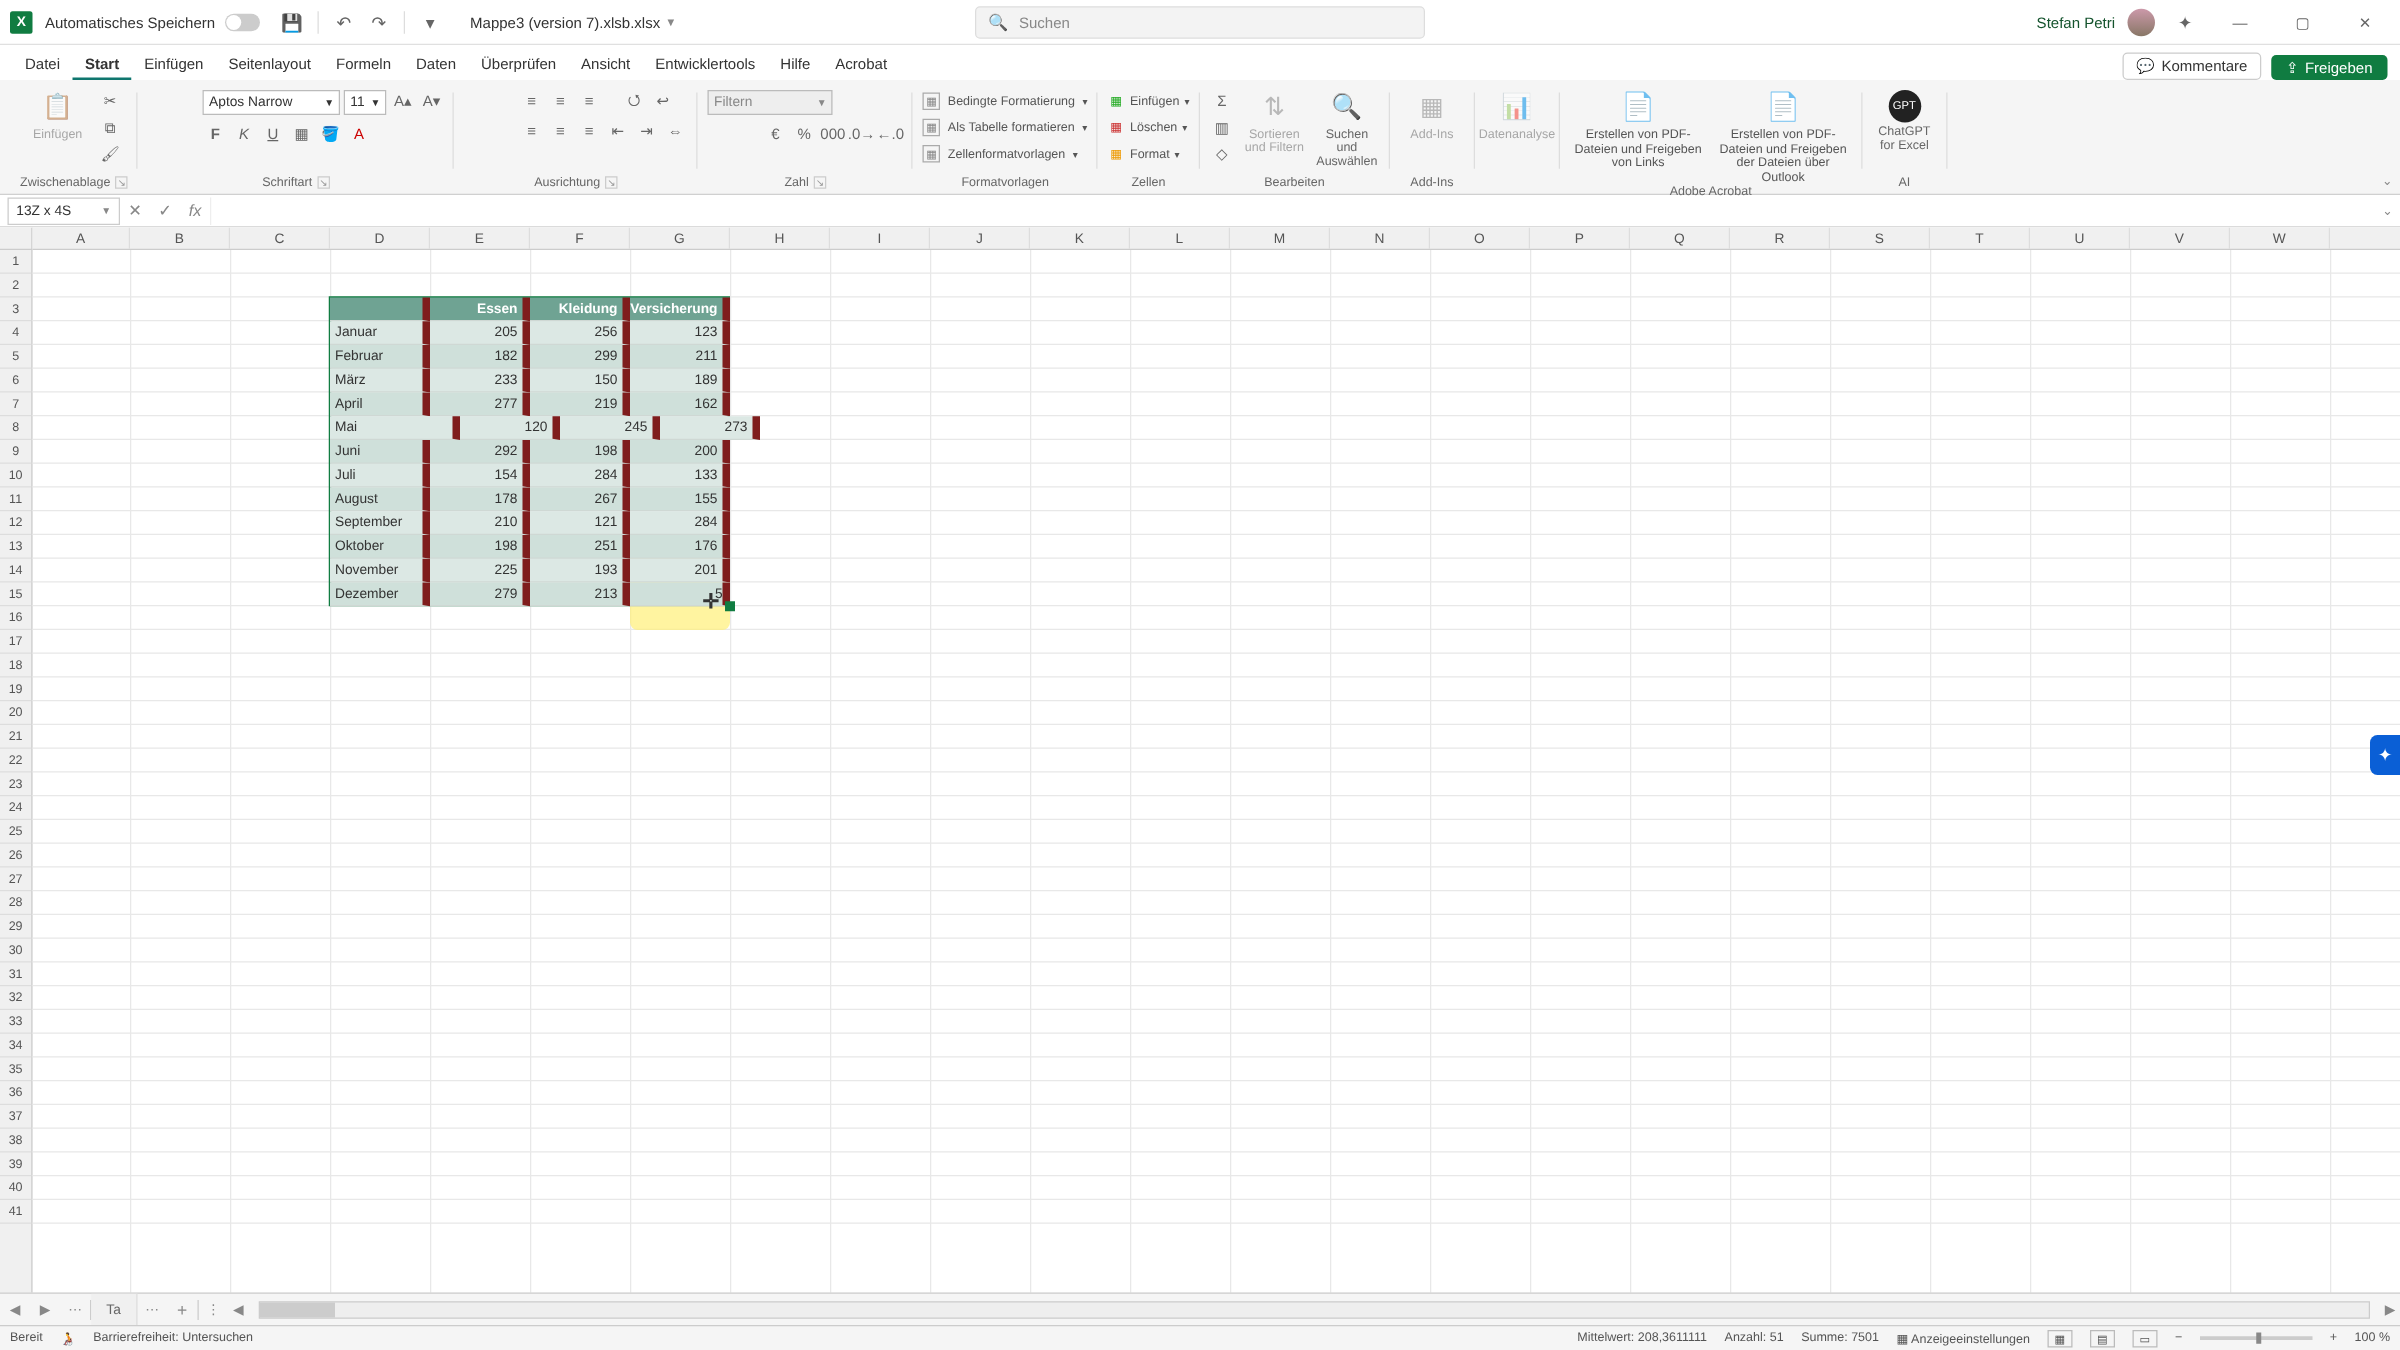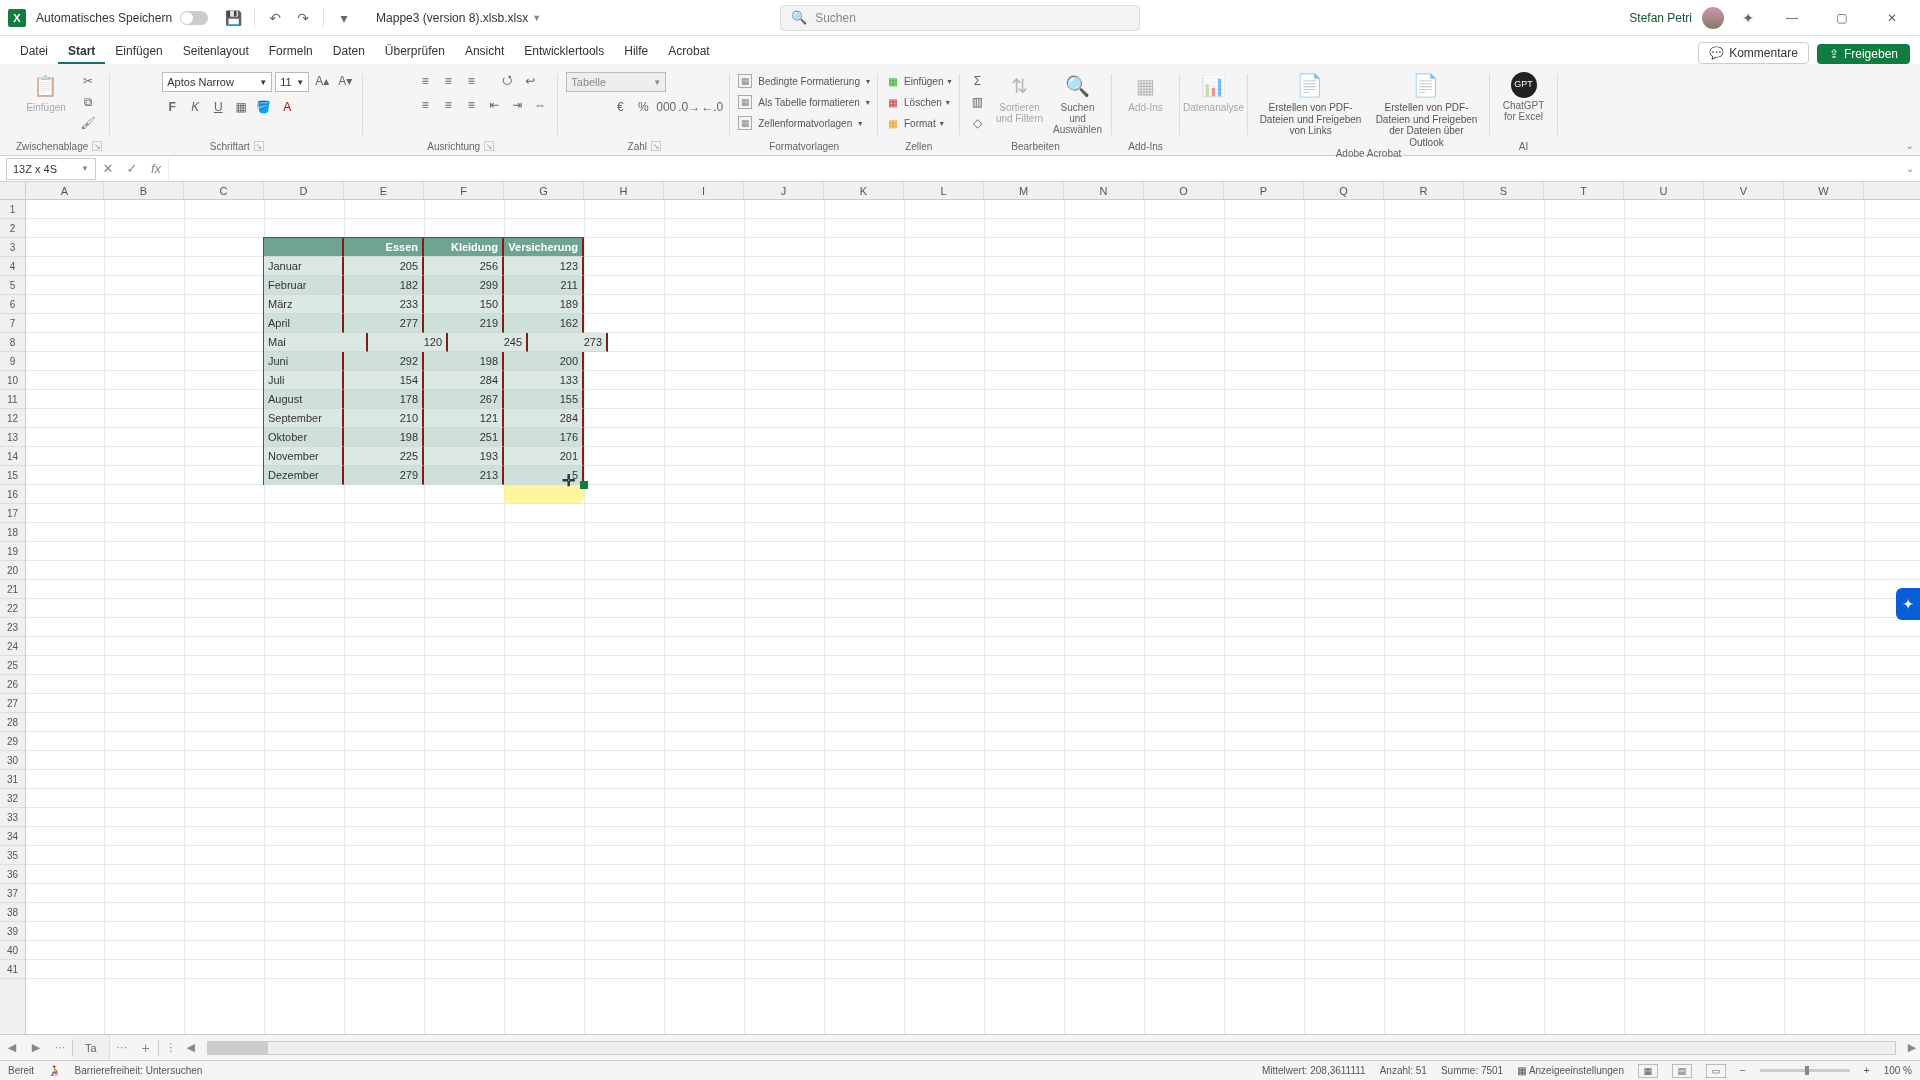--- a/index.html
+++ b/index.html
@@ -70,21 +70,21 @@
 .ch { border-right:1px solid #ddd; font-size:11px; color:#555; display:flex; align-items:center; justify-content:center; }
 .rowheads { position:absolute; left:0; top:18px; width:26px; bottom:0; background:#f0f0f0; border-right:1px solid #ccc; }
 .rh { height:19px; border-bottom:1px solid #ddd; font-size:10px; color:#555; display:flex; align-items:center; justify-content:center; }
 .cells { position:absolute; left:26px; top:18px; right:0; bottom:0; }
 .gridlines-v { position:absolute; top:0; bottom:0; border-right:1px solid #e8e8e8; }
 .gridlines-h { position:absolute; left:0; right:0; border-bottom:1px solid #e8e8e8; height:19px; }
 
 
 .datatable { position:absolute; }
 .dt-row { display:flex; height:19px; }
-.dt-cell { border-right:2px solid #7f1d1d; border-bottom:1px solid #cfd8d4; font-size:11px; padding:0 4px; display:flex; align-items:center; background:#dce8e4; }
+.dt-cell { border-right:6px solid #7f1d1d; border-bottom:1px solid #cfd8d4; font-size:11px; padding:0 4px; display:flex; align-items:center; background:#dce8e4; }
 .dt-header .dt-cell { background:#6fa393; color:#fff; font-weight:600; }
 .dt-alt .dt-cell { background:#cfe0da; }
 .dt-cell.num { justify-content:flex-end; }
 .selection-border { position:absolute; border:2px solid #107c41; pointer-events:none; }
 .highlight { position:absolute; background:rgba(255,240,120,0.7); pointer-events:none; }
 .sel-handle { position:absolute; width:8px; height:8px; background:#107c41; }
 .cursor-cross { position:absolute; font-size:16px; color:#333; pointer-events:none; font-weight:bold; }
 
 
 .help-bubble { position:absolute; right:0; top:406px; width:24px; height:32px; background:#0a5fd6; border-radius:6px 0 0 6px; color:#fff; display:flex; align-items:center; justify-content:center; font-size:14px; }
@@ -113,21 +113,21 @@
 <div class="titlebar">
   <div class="app-icon">X</div>
   <span class="autosave">Automatisches Speichern</span>
   <div class="switch"></div>
   <div class="tb-ic">💾</div>
   <div class="tb-sep"></div>
   <div class="tb-ic">↶</div>
   <div class="tb-ic">↷</div>
   <div class="tb-sep"></div>
   <div class="tb-ic">▾</div>
-  <span class="filename">Mappe3 (version 8).xlsb.xlsx</span>
+  <span class="filename">Mappe3 (version 7).xlsb.xlsx</span>
   <span class="drop">▼</span>
   <div class="searchbox">
     <span class="si">🔍</span>
     <span class="ph">Suchen</span>
   </div>
   <div class="titlebar-right">
     <span class="user">Stefan Petri</span>
     <div class="avatar"></div>
     <div class="tb-ic">✦</div>
     <div class="winbtn">—</div>
@@ -237,21 +237,21 @@
     </div>
     <div class="group-label">
         <span>Ausrichtung</span>
         <span class="dl">↘</span>
       </div>
   </div>
 
   <div class="group">
     <div class="group-body" style="flex-direction:column; gap:6px;">
       <div class="num-box">
-          <span>Tabelle</span>
+          <span>Filtern</span>
           <span style="font-size:8px;">▼</span>
         </div>
       <div class="tool-row">
         <div class="sic">€</div>
         <div class="sic">%</div>
         <div class="sic">000</div>
         <div class="sic">.0→</div>
         <div class="sic">←.0</div>
       </div>
     </div>

